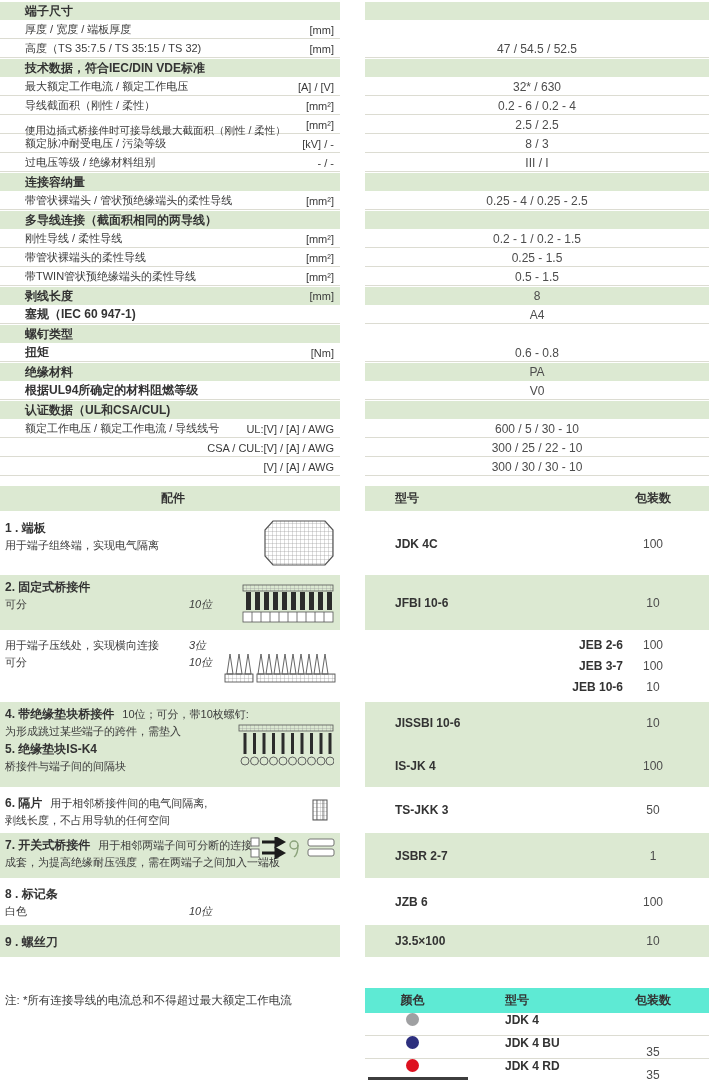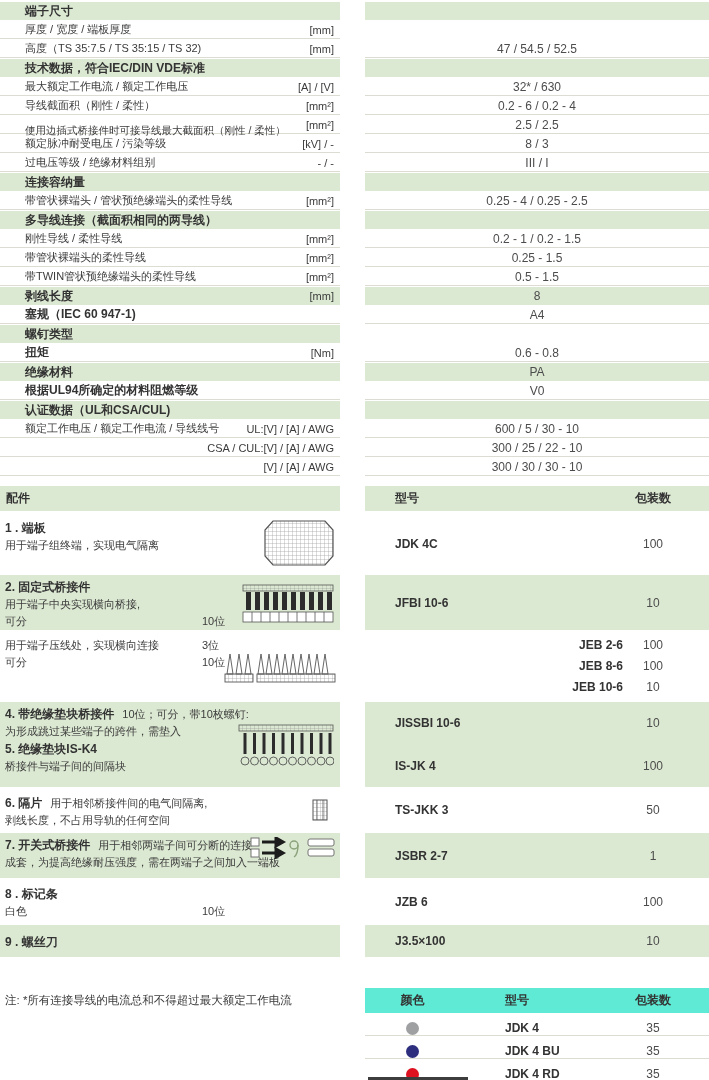--- a/index.html
+++ b/index.html
@@ -18,50 +18,50 @@
   .srow.white .sl,.srow.white .sv{border-bottom:1px solid #dcdcd2;}
   .lab{font-size:11px;white-space:nowrap;padding-left:20px;}
   .tight .lab{font-size:10.5px;margin-top:13px;}
   .hdr .lab{font-size:12px;font-weight:bold;color:#333;}
   .unit{font-size:11px;white-space:nowrap;margin-left:6px;}
   
   .lower{display:flex;margin-top:10px;}
   .acol{width:340px;}
   .pcol{width:344px;margin-left:25px;}
   .sechdr{height:25px;background:#dce9d2;display:flex;align-items:center;
-          font-size:12px;font-weight:bold;color:#333;margin-bottom:5px;box-sizing:border-box;}
+          font-size:12px;font-weight:bold;color:#333;margin-bottom:5px;box-sizing:border-box;justify-content:center;}
   .sechdr .t1{padding-left:6px;}
   .sechdr .pm{padding-left:30px;}
   .sechdr .pq{margin-left:auto;width:60px;text-align:center;margin-right:26px;}
   .ablock{position:relative;box-sizing:border-box;padding:3px 0 0 5px;margin-bottom:4px;}
   .pblock{position:relative;box-sizing:border-box;margin-bottom:4px;display:flex;
           flex-direction:column;justify-content:center;}
   .ablock.green,.pblock.green{background:#dce9d2;}
   .h55{height:55px;} .h64{height:64px;} .h85{height:85px;} .h38{height:38px;}
   .h45{height:45px;} .h39{height:39px;} .h32{height:32px;}
   .atitle{font-size:12px;font-weight:bold;line-height:18px;color:#333;position:relative;}
   .atitle .rest{font-weight:normal;font-size:11px;margin-left:8px;color:#3b3b3b;}
   .aline{font-size:11px;line-height:17px;position:relative;}
-  .mid{position:absolute;left:197px;top:0;}
+  .mid{position:absolute;left:184px;top:0;font-style:italic;}
   .icon-abs{position:absolute;}
   .prow{display:flex;align-items:center;font-size:12px;}
   .pmodel{padding-left:30px;font-weight:bold;color:#333;}
   .pqty{margin-left:auto;width:60px;text-align:center;margin-right:26px;color:#4c4c4c;}
   
   .bottom{display:flex;margin-top:27px;}
   .notecol{width:340px;box-sizing:border-box;padding:5px 0 0 5px;font-size:11.5px;}
   .ctable{width:344px;margin-left:25px;}
   .chead{height:25px;background:#5eead4;display:flex;align-items:center;
          font-size:12px;font-weight:bold;color:#333;}
   .ccol1{width:95px;text-align:center;}
   .ccol2{width:160px;box-sizing:border-box;padding-left:45px;}
   .ccol3{margin-left:auto;width:60px;text-align:center;margin-right:26px;}
-  .crow{height:22px;display:flex;align-items:flex-end;border-bottom:1px solid #dcdcd2;font-size:12px;}
+  .crow{height:22px;display:flex;align-items:flex-start;border-bottom:1px solid #dcdcd2;font-size:12px;}
   .crow .ccol2{font-weight:bold;color:#333;}
-  .crow .ccol3{color:#4c4c4c;}
+  .crow .ccol3{color:#4c4c4c;margin-top:32px;}
   .dotwrap{width:95px;display:flex;justify-content:center;}
   .dot{width:13px;height:13px;border-radius:50%;}
   .cutline{position:absolute;left:368px;top:1077px;width:100px;height:3px;background:#3d3d3d;}
   svg{display:block;}
 </style>
 </head>
 <body>
 
 <div class="page">
 
@@ -258,21 +258,20 @@
                   <path d="M0 0H4M0 0V4" stroke="#9a9a9a" stroke-width="0.7" fill="none"></path>
                 </pattern>
               </defs>
             <polygon points="9,2 61,2 69,11 69,37 61,46 9,46 1,37 1,11" fill="url(#g1)" stroke="#555" stroke-width="1.2"></polygon>
           </svg>
         </span>
       </div>
 
       <div class="ablock h55 green">
         <div class="atitle"><span>2. </span><span>固定式桥接件</span></div>
-        <div class="aline">用于端子中央实现横向桥接,</div>
         <div class="aline"><span>可分</span><span class="mid">10位</span></div>
         <span class="icon-abs" style="right:6px;top:9px;">
           <svg width="92" height="40" viewBox="0 0 92 40">
             <rect x="1" y="1" width="90" height="6" fill="url(#g1)" stroke="#555" stroke-width="0.8"></rect>
             <g fill="#2c2c2c">
               <rect x="4" y="8" width="5" height="18"></rect>
                 <rect x="13" y="8" width="5" height="18"></rect>
               <rect x="22" y="8" width="5" height="18"></rect>
                 <rect x="31" y="8" width="5" height="18"></rect>
               <rect x="40" y="8" width="5" height="18"></rect>
@@ -407,21 +406,21 @@
             <span class="pmodel">JFBI 10-6</span>
             <span class="pqty">10</span>
           </div>
       </div>
       <div class="pblock h64" style="justify-content:space-around;align-items:flex-end;">
         <div class="prow">
             <span class="pmodel">JEB 2-6</span>
             <span class="pqty">100</span>
           </div>
         <div class="prow">
-            <span class="pmodel">JEB 8-6</span>
+            <span class="pmodel">JEB 3-7</span>
             <span class="pqty">100</span>
           </div>
         <div class="prow">
             <span class="pmodel">JEB 10-6</span>
             <span class="pqty">10</span>
           </div>
       </div>
       <div class="pblock h85 green" style="justify-content:space-around;">
         <div class="prow">
             <span class="pmodel">JISSBI 10-6</span>

